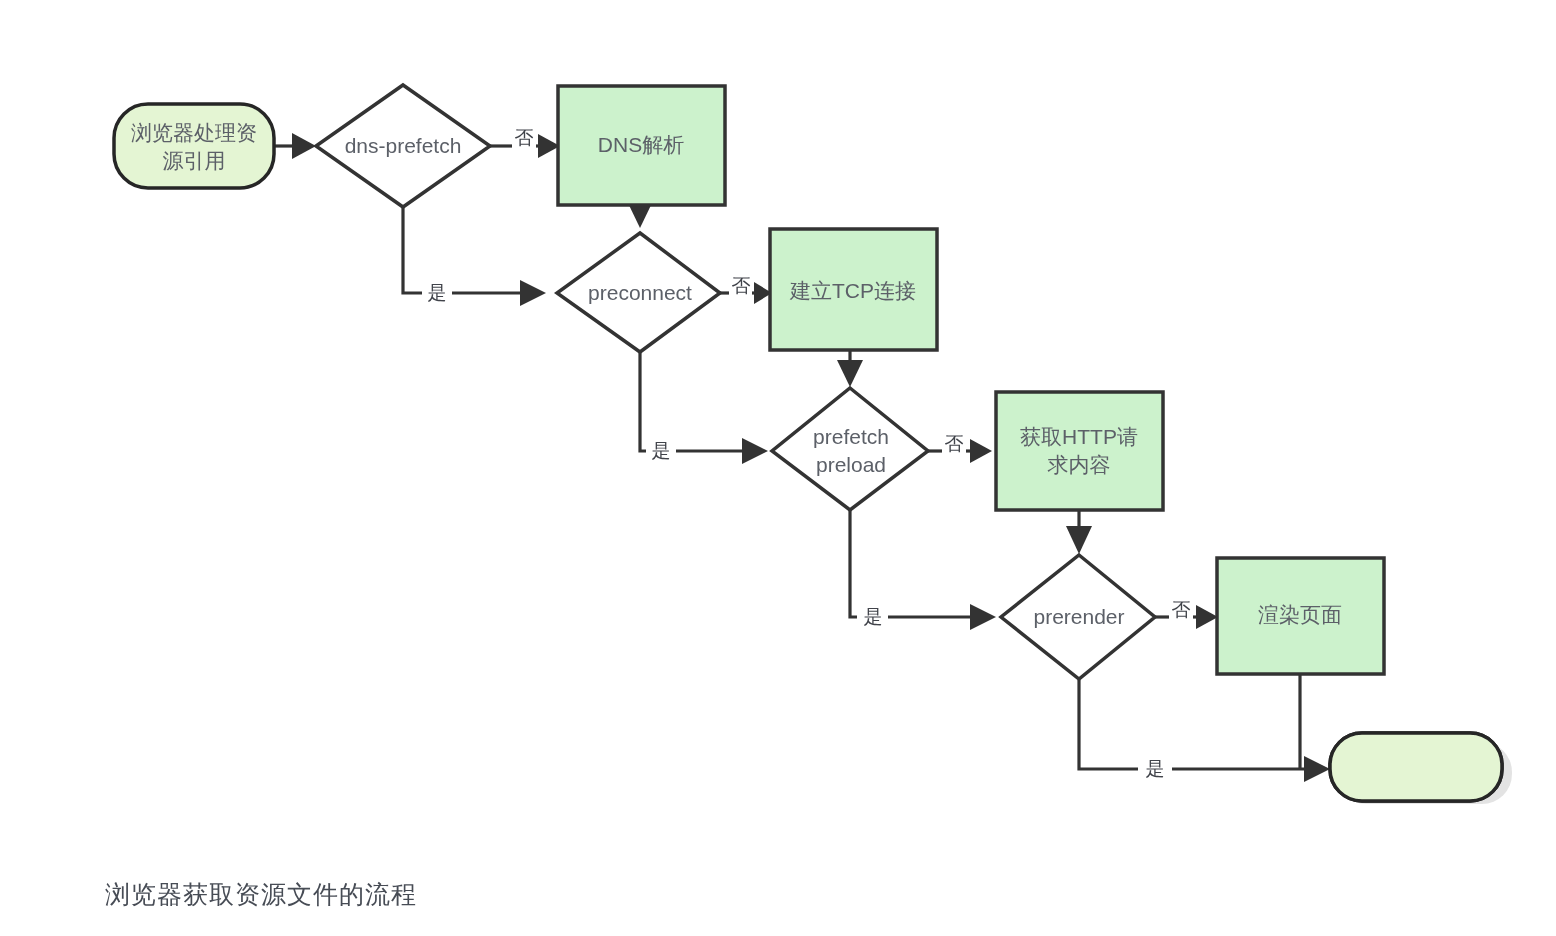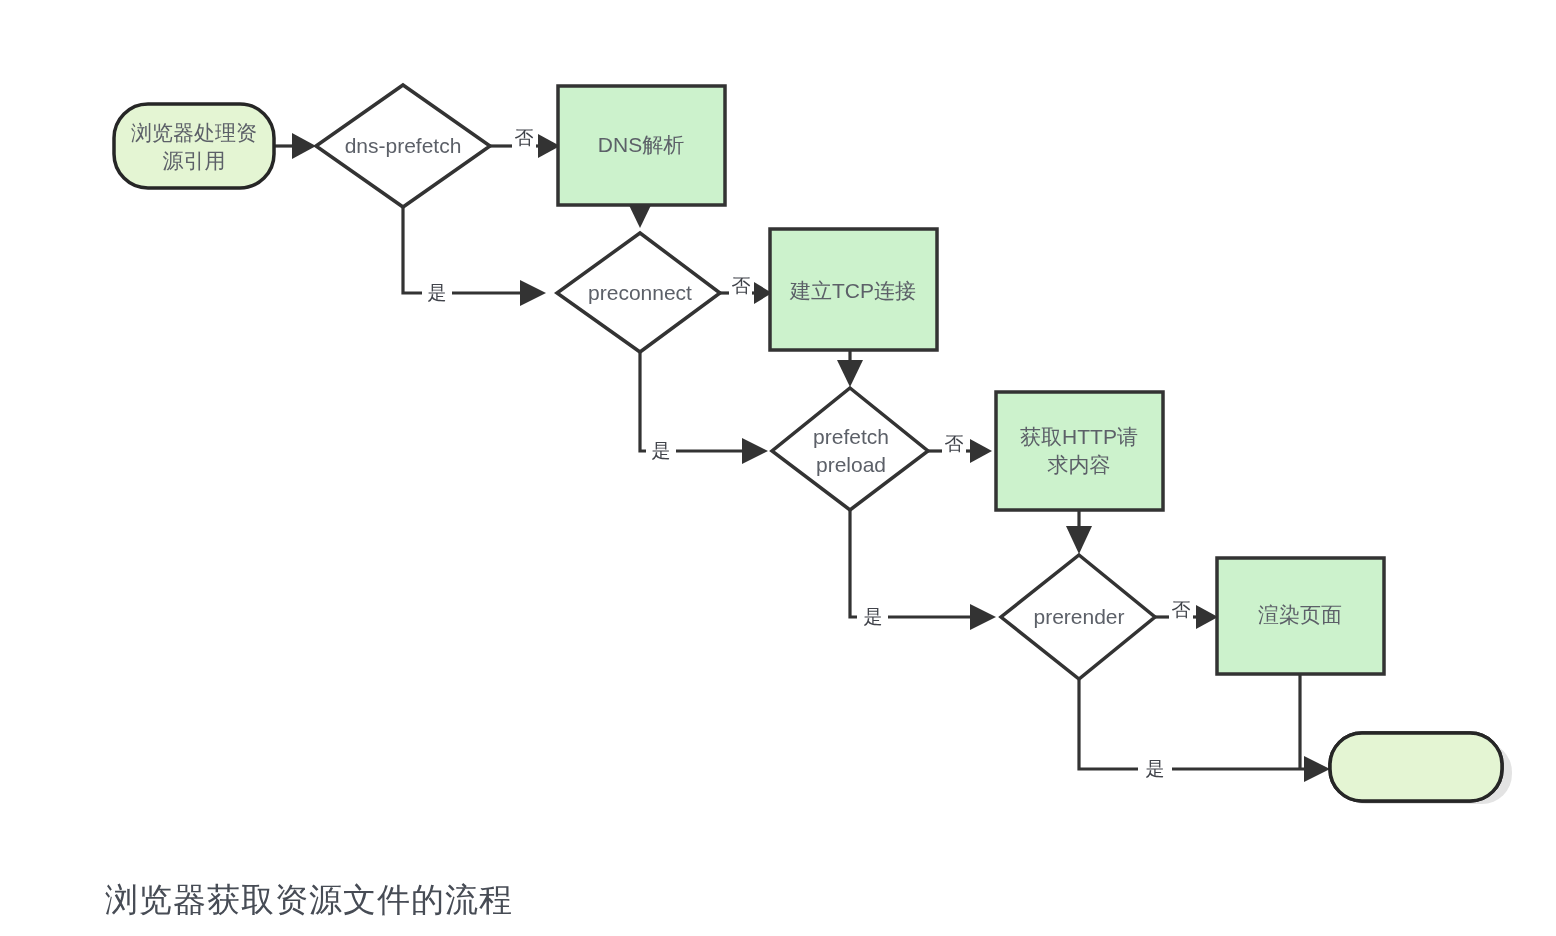--- a/index.html
+++ b/index.html
@@ -62,21 +62,21 @@
     stroke-linejoin: miter;
   }
   .arrow-head {
     fill: #333333;
   }
   .caption {
     position: absolute;
     left: 105px;
     top: 878px;
     font-family: "Liberation Sans", "DejaVu Sans", sans-serif;
-    font-size: 33px;
+    font-size: 25px;
     color: #474c55;
     letter-spacing: 1px;
     white-space: nowrap;
   }
   .mosaic-cell { stroke: none; }
 </style>
 </head>
 <body>
 
 <svg id="canvas" viewBox="0 0 1556 936">

